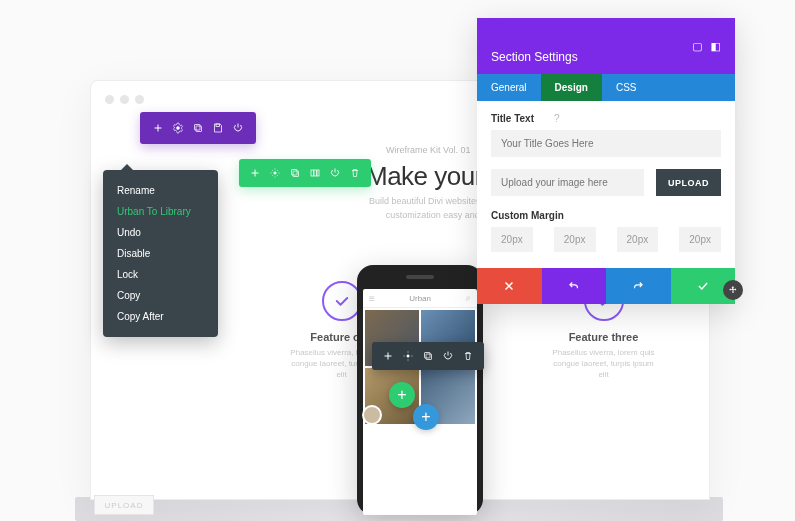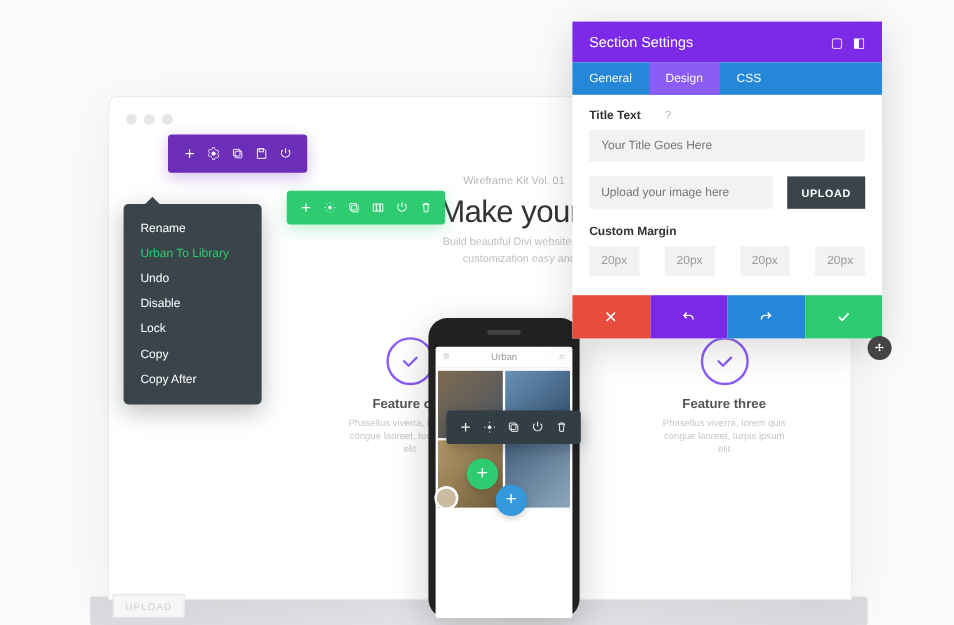--- a/index.html
+++ b/index.html
@@ -84,28 +84,28 @@
                 display: flex; align-items: center; justify-content: center; font-size: 16px;
                 box-shadow: 0 2px 6px rgba(0,0,0,.2); }
   .phone-avatar { position: absolute; left: 362px; top: 405px; width: 20px; height: 20px;
                   background: #cbbba0; border-radius: 50%; border: 2px solid #fff; z-index: 7; }
 
   
   .settings-panel { position: absolute; right: 60px; top: 18px; width: 258px;
                     background: #fff; box-shadow: 0 8px 30px rgba(0,0,0,.15); z-index: 10; }
   .settings-header { background: #7c2ae8; color: #fff; padding: 10px 14px;
                      display: flex; align-items: center; }
-  .settings-header .title { font-size: 12px; font-weight: 500; }
+  .settings-header .title { font-size: 12px; font-weight: 500; margin-top: 22px; }
   .settings-header .header-icons { margin-left: auto; display: flex; gap: 8px; }
   .settings-header .header-icons span { cursor: pointer; font-size: 11px; }
 
   .settings-tabs { display: flex; background: #2587d8; }
   .settings-tab { flex: none; padding: 8px 14px; font-size: 10px; color: #fff;
                   cursor: pointer; }
-  .settings-tab.active { background: #8b5cf6; }
+  .settings-tab.active { background: #15803d; font-weight: bold; }
 
   .settings-body { padding: 12px 14px 16px; }
   .form-label { font-size: 10px; font-weight: 700; color: #333; margin-bottom: 6px;
                 display: flex; align-items: center; gap: 20px; }
   .form-label .help { color: #bbb; font-weight: 400; }
   .text-input { width: 100%; border: none; background: #f2f2f2; padding: 8px 10px;
                 font-size: 10px; color: #9a9a9a; margin-bottom: 12px; }
   .upload-row { display: flex; gap: 12px; margin-bottom: 14px; }
   .upload-input { flex: 1; border: none; background: #f2f2f2; padding: 8px 10px;
                   font-size: 10px; color: #9a9a9a; }

